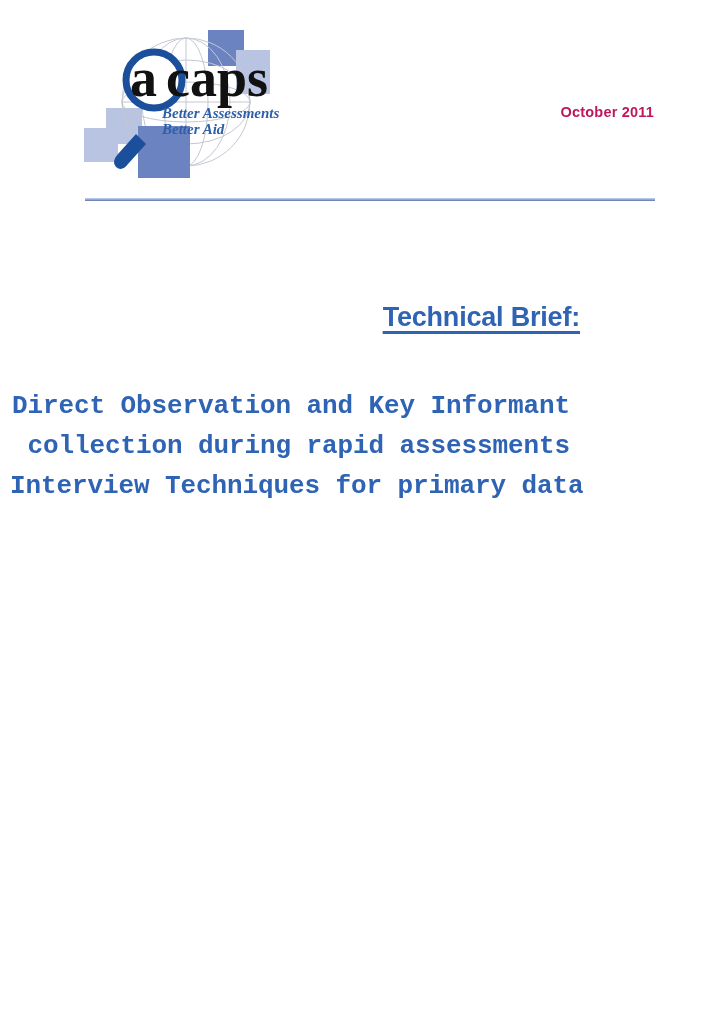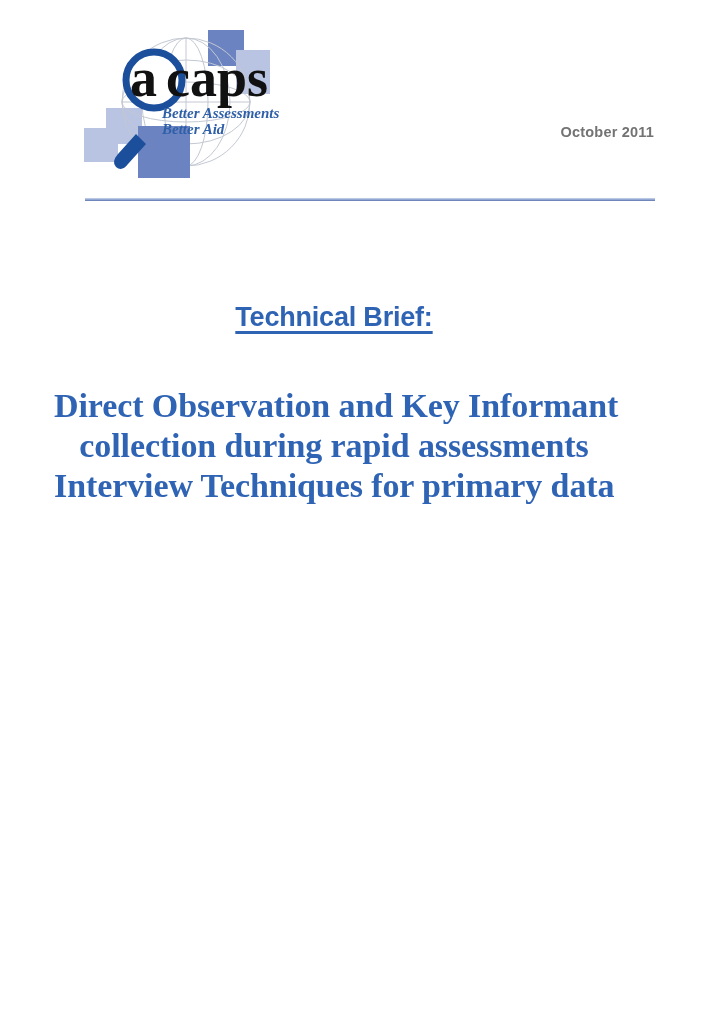--- a/index.html
+++ b/index.html
@@ -39,25 +39,25 @@
   }
   .logo-svg {
     display: block;
     width: 230px;
     height: 165px;
   }
 
   .date-label {
     position: absolute;
     right: 66px;
-    top: 124px;
+    top: 104px;
     font-family: "Liberation Sans", sans-serif;
     font-size: 14.5px;
     font-weight: bold;
-    color: #737373;
+    color: #be185d;
     letter-spacing: 0.2px;
     white-space: nowrap;
   }
 
   .rule {
     position: absolute;
     left: 85px;
     top: 198px;
     width: 570px;
     height: 3px;
@@ -66,42 +66,41 @@
     border-bottom: 1px solid #6f86bb;
     box-sizing: border-box;
   }
 
   
   .title-area {
     position: absolute;
     left: 0;
     top: 300px;
     width: 580px;
-    text-align: center;
-    padding-left: 44px;
+    text-align: right;
   }
 
   .brief-kicker {
     font-family: "Liberation Sans", sans-serif;
     font-size: 27px;
     font-weight: bold;
     color: #2f63b4;
     text-decoration: underline;
     text-underline-offset: 5px;
     text-decoration-thickness: 2.5px;
     line-height: 34px;
     margin: 0 0 52px 0;
     letter-spacing: -0.2px;
   }
 
   .main-title {
     margin: 0 auto;
     width: 560px;
-    font-family: Liberation Serif, serif;
-    font-size: 34px;
+    font-family: Liberation Mono, monospace;
+    font-size: 26px;
     font-weight: bold;
     color: #2f63b4;
     line-height: 40px;
     letter-spacing: -0.1px;
   }
   .main-title .tline {
     display: block;
     white-space: nowrap;
   }
 

